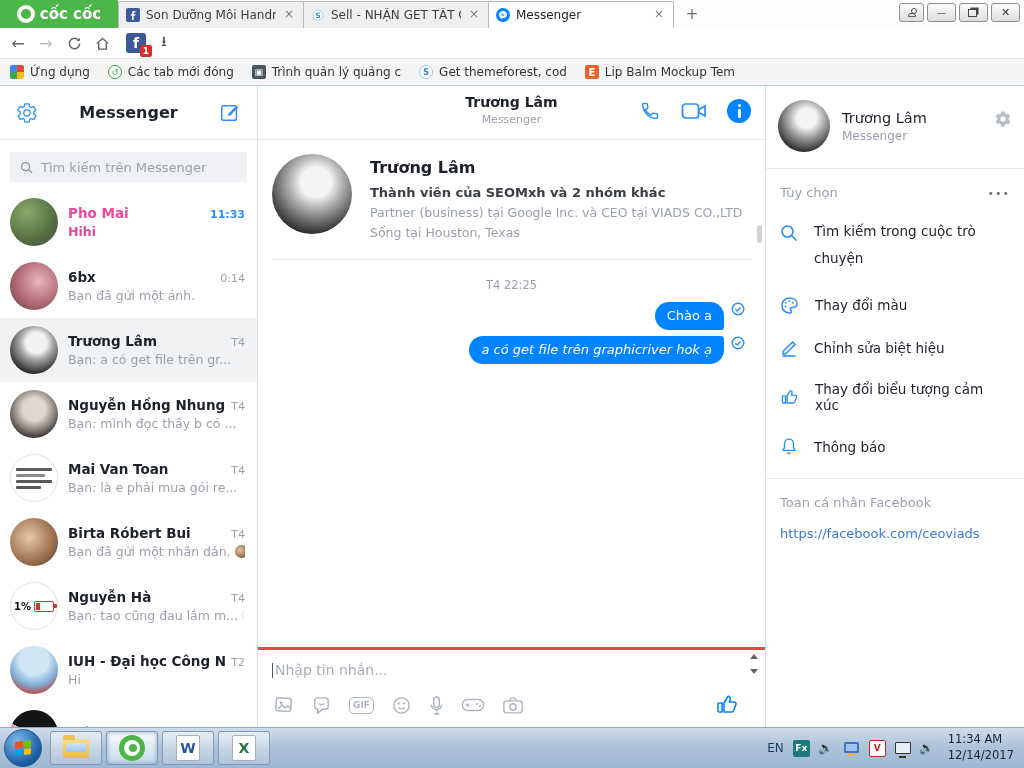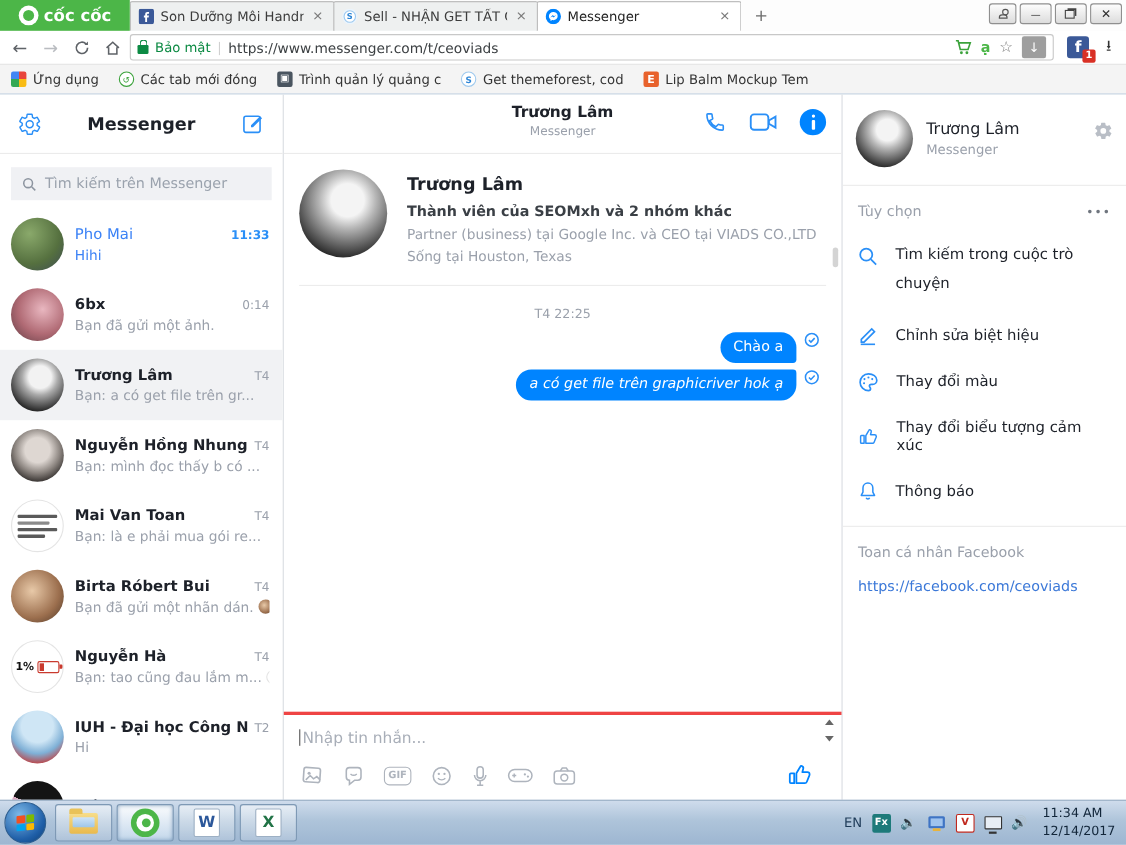--- a/index.html
+++ b/index.html
@@ -70,21 +70,21 @@
   .s-search-box .mag { color:#8d95a0; }
   .conv-list { flex:1; overflow:hidden; }
   .conv { height:64px; display:flex; align-items:center; gap:10px; padding:0 12px 0 10px; position:relative; }
   .conv.selected { background:#f1f2f4; }
   .avatar { width:48px; height:48px; border-radius:50%; flex:0 0 auto; position:relative; overflow:hidden; }
   .conv-main { flex:1; min-width:0; }
   .conv-top { display:flex; justify-content:space-between; align-items:baseline; }
   .conv-name { font-size:13.5px; color:#1d2129; font-weight:600; white-space:nowrap; overflow:hidden; }
   .conv-time { font-size:11px; color:#9aa0ab; margin-left:6px; flex:0 0 auto; }
   .conv-prev { font-size:12.5px; color:#9aa0ab; white-space:nowrap; overflow:hidden; margin-top:3px; display:flex; align-items:center; gap:4px;}
-  .conv.unread .conv-name, .conv.unread .conv-prev { font-weight:normal; color:#3b82f6; }
+  .conv.unread .conv-name, .conv.unread .conv-prev { font-weight:bold; color:#ec4899; }
   .conv.unread .conv-time { color:#2a8ff7; font-weight:bold; }
   .mini-receipt { width:13px; height:13px; border-radius:50%; flex:0 0 auto; margin-left:auto; }
 
   
   .av-phomai { background:radial-gradient(circle at 35% 30%, #8aa96b, #55703f 60%, #3c4a54); }
   .av-6bx { background:radial-gradient(circle at 60% 40%, #e9b7c0, #b06a74 55%, #5d3a41); }
   .av-truonglam { background:radial-gradient(circle at 55% 35%, #f2f2f2 25%, #aaa 40%, #2b2b2b 75%); }
   .av-nhung { background:radial-gradient(circle at 50% 40%, #ded7d2 30%, #8c8580 55%, #2e2a28 80%); }
   .av-toan { background:#fff; border:1px solid #e4e4e4; display:flex; flex-direction:column; justify-content:center; gap:3px; padding:6px 5px; }
   .av-toan i { display:block; height:3px; border-radius:1px; background:#5a5a5a; }
@@ -236,36 +236,20 @@
       <svg width="15" height="15" viewBox="0 0 16 16">
           <path d="M13.5 8a5.5 5.5 0 11-1.6-3.9" fill="none" stroke="#5f6368" stroke-width="1.6"></path>
           <path d="M13.8 1.8v3.4h-3.4z" fill="#5f6368"></path>
         </svg>
     </div>
     <div class="nav-btn">
       <svg width="15" height="15" viewBox="0 0 16 16">
           <path d="M2 8l6-5.5L14 8M4 7.5V14h8V7.5" fill="none" stroke="#5f6368" stroke-width="1.5"></path>
         </svg>
     </div>
-    <div class="addr">
-      <span class="lock-icon"></span>
-      <span class="secure-label">Bảo mật</span>
-      <span class="addr-sep">|</span>
-      <span class="addr-url">https://www.messenger.com/t/ceoviads</span>
-      <span class="addr-icons">
-        <svg class="cart-icon" width="16" height="14" viewBox="0 0 16 14">
-            <path d="M1 1h2l2 8h7l2-6H4" fill="none" stroke="#3ba23b" stroke-width="1.5"></path>
-            <circle cx="6" cy="12" r="1.3" fill="#3ba23b"></circle>
-            <circle cx="11" cy="12" r="1.3" fill="#3ba23b"></circle>
-          </svg>
-        <span class="a-icon">ạ</span>
-        <span class="star-icon">☆</span>
-        <span class="dl-box">↓</span>
-      </span>
-    </div>
     <div class="fb-btn">
       <span>f</span>
       <span class="fb-badge">1</span>
     </div>
     <div class="dlarrow-icon">⭳</div>
   </div>
 
   <div class="bookmarks">
     <div class="bm">
       <span class="bm-ico grid"></span>
@@ -539,35 +523,35 @@
     </div>
 
     <div class="d-item">
       <svg class="ic" width="18" height="18" viewBox="0 0 18 18">
           <circle cx="7.5" cy="7.5" r="5.5" fill="none" stroke="#2a8ff7" stroke-width="1.6"></circle>
           <path d="M11.8 11.8L16.5 16.5" stroke="#2a8ff7" stroke-width="1.6"></path>
         </svg>
       <span>Tìm kiếm trong cuộc trò chuyện</span>
     </div>
     <div class="d-item tight">
-      <svg class="ic" width="18" height="18" viewBox="0 0 18 18">
-          <path d="M3 12.5L12.5 3l2.5 2.5L5.5 15H3z" fill="none" stroke="#2a8ff7" stroke-width="1.5"></path>
-          <path d="M2.5 17h13" stroke="#2a8ff7" stroke-width="1.6"></path>
-        </svg>
-      <span>Chỉnh sửa biệt hiệu</span>
-    </div>
-    <div class="d-item tight">
       <svg class="ic" width="19" height="19" viewBox="0 0 20 20">
           <path d="M10 2a8 8 0 100 16c1.2 0 2-.8 2-1.8 0-.6-.3-.9-.6-1.3-.3-.4-.5-.7-.5-1.2 0-1 .8-1.7 1.8-1.7H14a4 4 0 004-4C18 4.5 14.4 2 10 2z" fill="none" stroke="#2a8ff7" stroke-width="1.6"></path>
           <circle cx="6.2" cy="7" r="1" fill="#2a8ff7"></circle>
           <circle cx="10" cy="5.4" r="1" fill="#2a8ff7"></circle>
           <circle cx="13.6" cy="7" r="1" fill="#2a8ff7"></circle>
           <circle cx="5.8" cy="11" r="1" fill="#2a8ff7"></circle>
         </svg>
       <span>Thay đổi màu</span>
+    </div>
+    <div class="d-item tight">
+      <svg class="ic" width="18" height="18" viewBox="0 0 18 18">
+          <path d="M3 12.5L12.5 3l2.5 2.5L5.5 15H3z" fill="none" stroke="#2a8ff7" stroke-width="1.5"></path>
+          <path d="M2.5 17h13" stroke="#2a8ff7" stroke-width="1.6"></path>
+        </svg>
+      <span>Chỉnh sửa biệt hiệu</span>
     </div>
     <div class="d-item tight">
       <svg class="ic" width="19" height="19" viewBox="0 0 24 24">
           <path d="M7 10v9H4a1 1 0 01-1-1v-7a1 1 0 011-1zM9 19v-9l3.5-6c.3-.6 1-.8 1.6-.5.9.4 1.4 1.4 1.1 2.4L14.4 9H19a2 2 0 012 2c0 .3-.1.6-.2.9l-2.3 5.8a2 2 0 01-1.9 1.3z" fill="none" stroke="#2a8ff7" stroke-width="1.7" stroke-linejoin="round"></path>
         </svg>
       <span>Thay đổi biểu tượng cảm xúc</span>
     </div>
     <div class="d-item tight">
       <svg class="ic" width="18" height="19" viewBox="0 0 20 22">
           <path d="M10 2.5c-3 0-5.2 2.3-5.2 5.3v4.2L3 15.5h14l-1.8-3.5V7.8c0-3-2.2-5.3-5.2-5.3z" fill="none" stroke="#2a8ff7" stroke-width="1.6" stroke-linejoin="round"></path>

